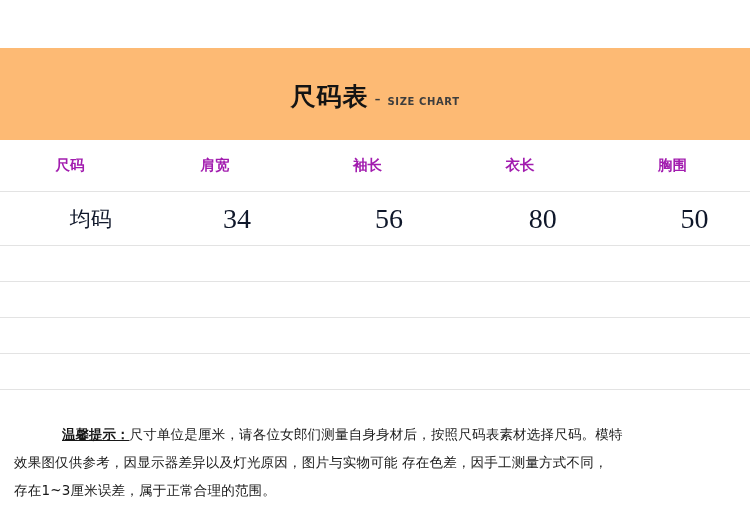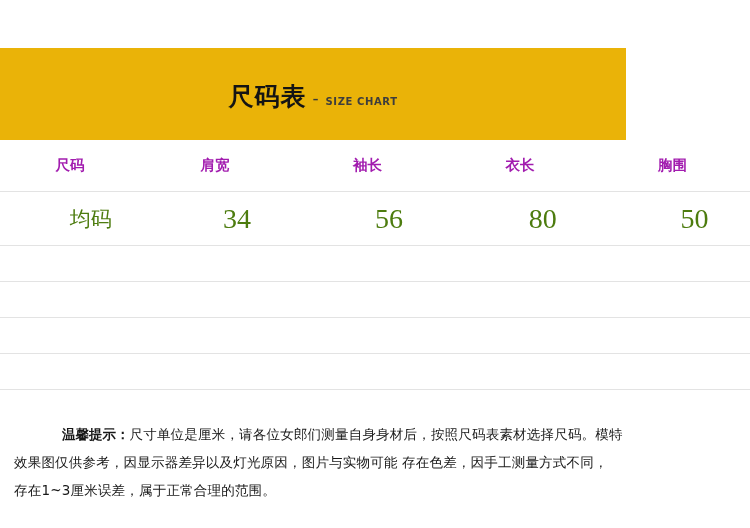--- a/index.html
+++ b/index.html
@@ -19,23 +19,23 @@
     width: 750px;
     height: 528px;
     background: #ffffff;
   }
 
   
   .title-band {
     position: absolute;
     top: 48px;
     left: 0;
-    width: 626px;
+    width: 750px;
     height: 92px;
-    background: #eab308;
+    background: #fdba74;
     display: flex;
     align-items: center;
     justify-content: center;
   }
   .title-wrap {
     display: flex;
     align-items: baseline;
     justify-content: center;
     transform: translateY(2px);
   }
@@ -95,21 +95,21 @@
   .c4 { width: 150px; }
 
   .row.head .cell {
     font-size: 14.5px;
     font-weight: bold;
     color: #a21caf;
   }
   .row.data .cell {
     font-size: 23px;
     font-weight: normal;
-    color: #4d7c0f;
+    color: #0f172a;
     margin-left: 39px;
   }
   .row.data .c0 {
     font-size: 21px;
   }
   .row.data .c1,
   .row.data .c2,
   .row.data .c3,
   .row.data .c4 {
     font-family: Liberation Serif, serif;
@@ -126,20 +126,21 @@
     line-height: 28px;
     color: #181818;
     text-align: left;
   }
   .note .indent {
     display: inline-block;
     width: 48px;
   }
   .note .tip-label {
     font-weight: bold;
+    text-decoration: underline;
   }
   .note .spaced {
     letter-spacing: 0.2px;
   }
 </style>
 </head>
 <body>
 
 <div class="page">
 

